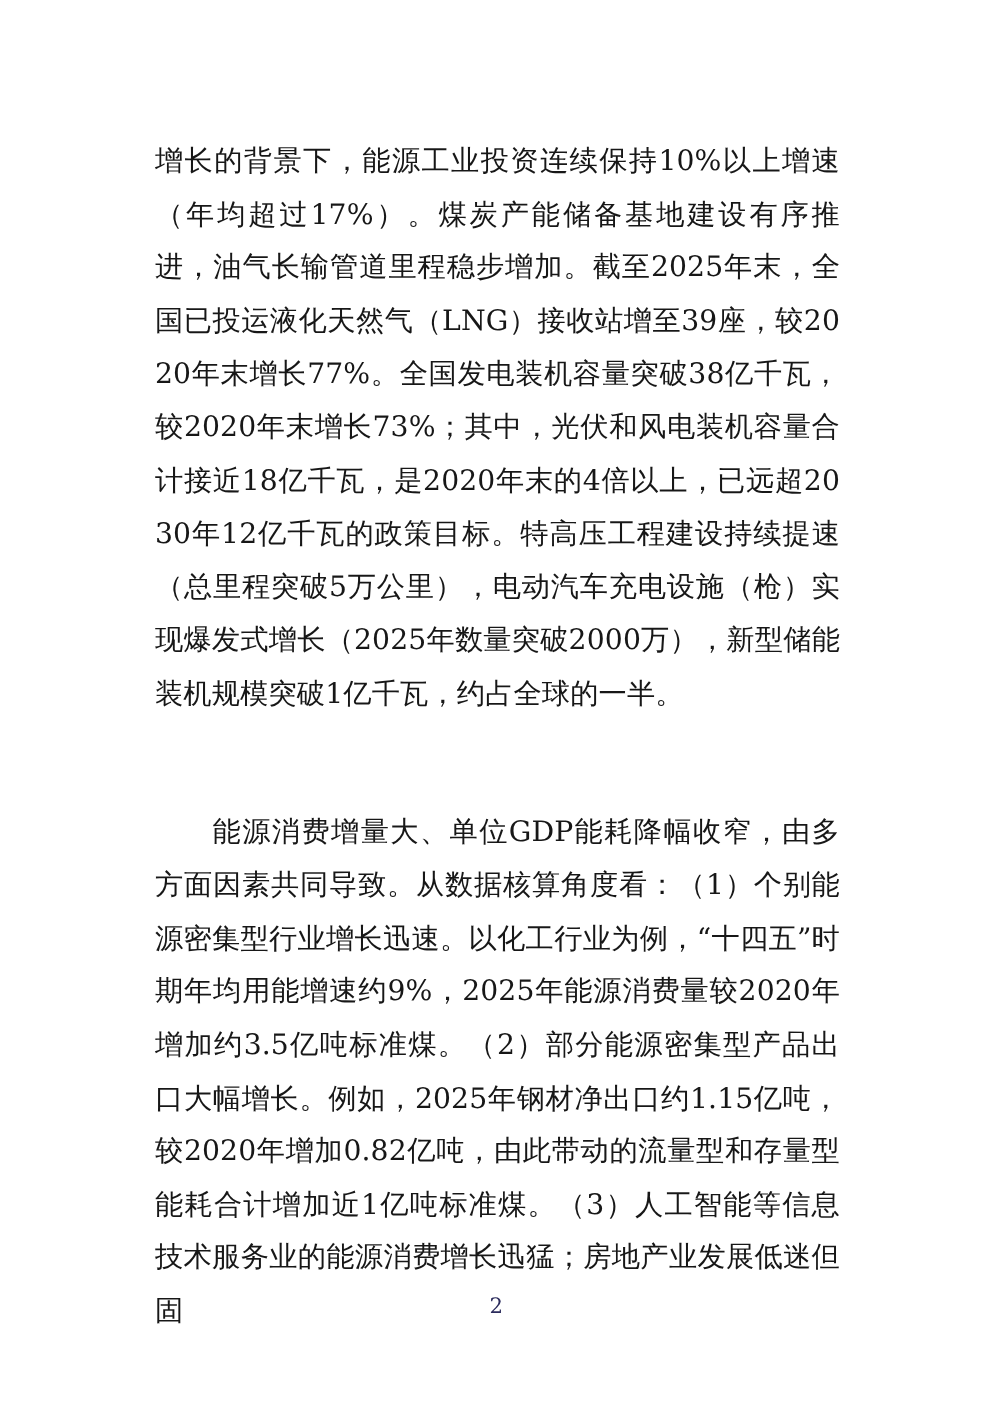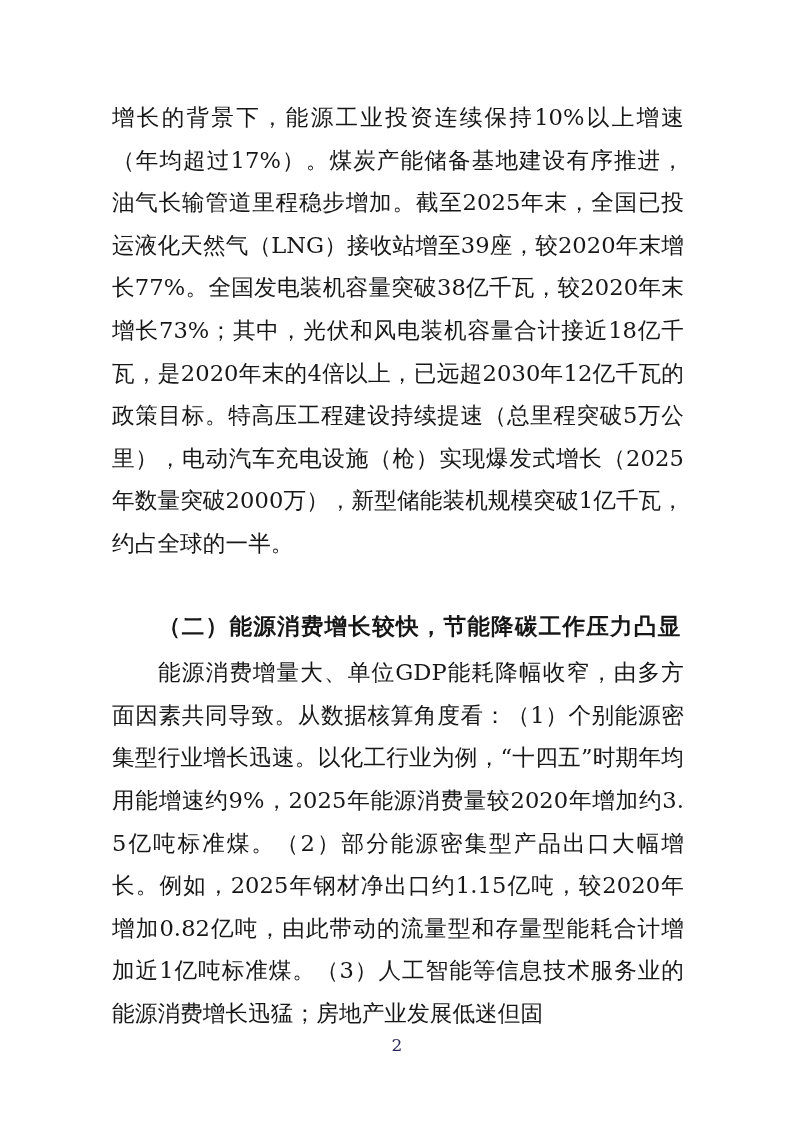--- a/index.html
+++ b/index.html
@@ -27,21 +27,21 @@
 
   .content {
     position: absolute;
     left: 112px;
     top: 96px;
     width: 572px;
   }
 
   p.para,
   p.heading {
-    margin: 0;
+    margin: 12px;
     padding: 0;
     font-size: 22.6px;
     line-height: 42.6px;
     text-align: justify;
     text-justify: inter-character;
     letter-spacing: 0.1px;
     word-break: break-all;
     color: #171717;
   }
 
@@ -78,21 +78,20 @@
 <body>
 
 <div class="page">
 
   <div class="content">
 
     <p class="para continued">增长的背景下，能源工业投资连续保持10%以上增速（年均超过17%）。煤炭产能储备基地建设有序推进，油气长输管道里程稳步增加。截至2025年末，全国已投运液化天然气（LNG）接收站增至39座，较2020年末增长77%。全国发电装机容量突破38亿千瓦，较2020年末增长73%；其中，光伏和风电装机容量合计接近18亿千瓦，是2020年末的4倍以上，已远超2030年12亿千瓦的政策目标。特高压工程建设持续提速（总里程突破5万公里），电动汽车充电设施（枪）实现爆发式增长（2025年数量突破2000万），新型储能装机规模突破1亿千瓦，约占全球的一半。</p>
 
     <div class="gap-before-heading"></div>
 
-    <p class="heading">（二）能源消费增长较快，节能降碳工作压力凸显</p>
 
     <div class="gap-after-heading"></div>
 
 
     <p class="para">能源消费增量大、单位GDP能耗降幅收窄，由多方面因素共同导致。从数据核算角度看：（1）个别能源密集型行业增长迅速。以化工行业为例，“十四五”时期年均用能增速约9%，2025年能源消费量较2020年增加约3.5亿吨标准煤。（2）部分能源密集型产品出口大幅增长。例如，2025年钢材净出口约1.15亿吨，较2020年增加0.82亿吨，由此带动的流量型和存量型能耗合计增加近1亿吨标准煤。（3）人工智能等信息技术服务业的能源消费增长迅猛；房地产业发展低迷但固</p>
 
   </div>
 
   <div class="page-number">2</div>
 

